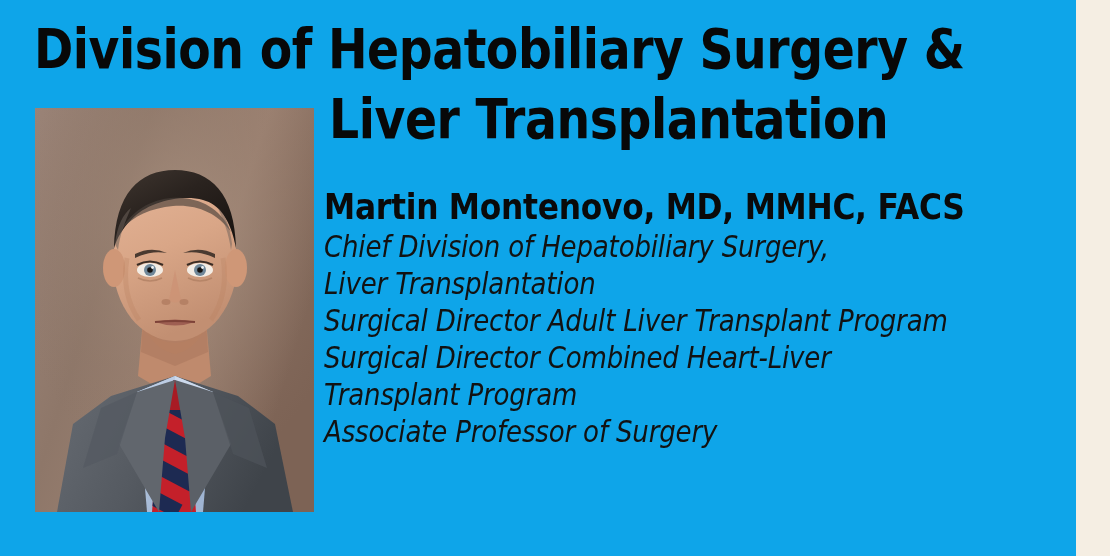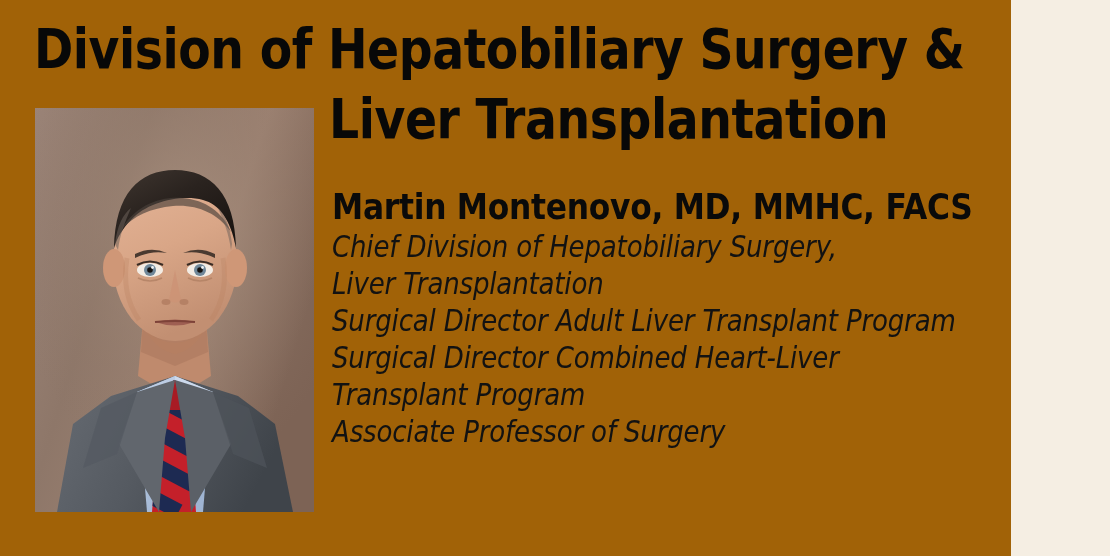--- a/index.html
+++ b/index.html
@@ -9,24 +9,23 @@
   body {
     width: 1110px;
     height: 556px;
     background: #F5EEE3;
     font-family: "Liberation Sans", sans-serif;
     overflow: hidden;
   }
 
   #slide {
     position: relative;
-    width: 971px;
+    width: 1076px;
     height: 556px;
-    background: #a16207;
-    padding-left: 40px;
+    background: #0ea5e9;
   }
 
   
   .title-block {
     position: absolute;
     left: 34px;
     top: 14px;
     width: 1050px;
   }
   .title-line {
@@ -56,21 +55,21 @@
   }
   .photo svg {
     display: block;
     width: 279px;
     height: 404px;
   }
 
   
   .info-block {
     position: absolute;
-    left: 332px;
+    left: 324px;
     top: 186px;
     width: 760px;
   }
   .person-name {
     font-family: "DejaVu Sans", sans-serif;
     font-weight: 700;
     font-size: 36px;
     line-height: 42px;
     letter-spacing: -0.3px;
     color: #0a0a0a;

